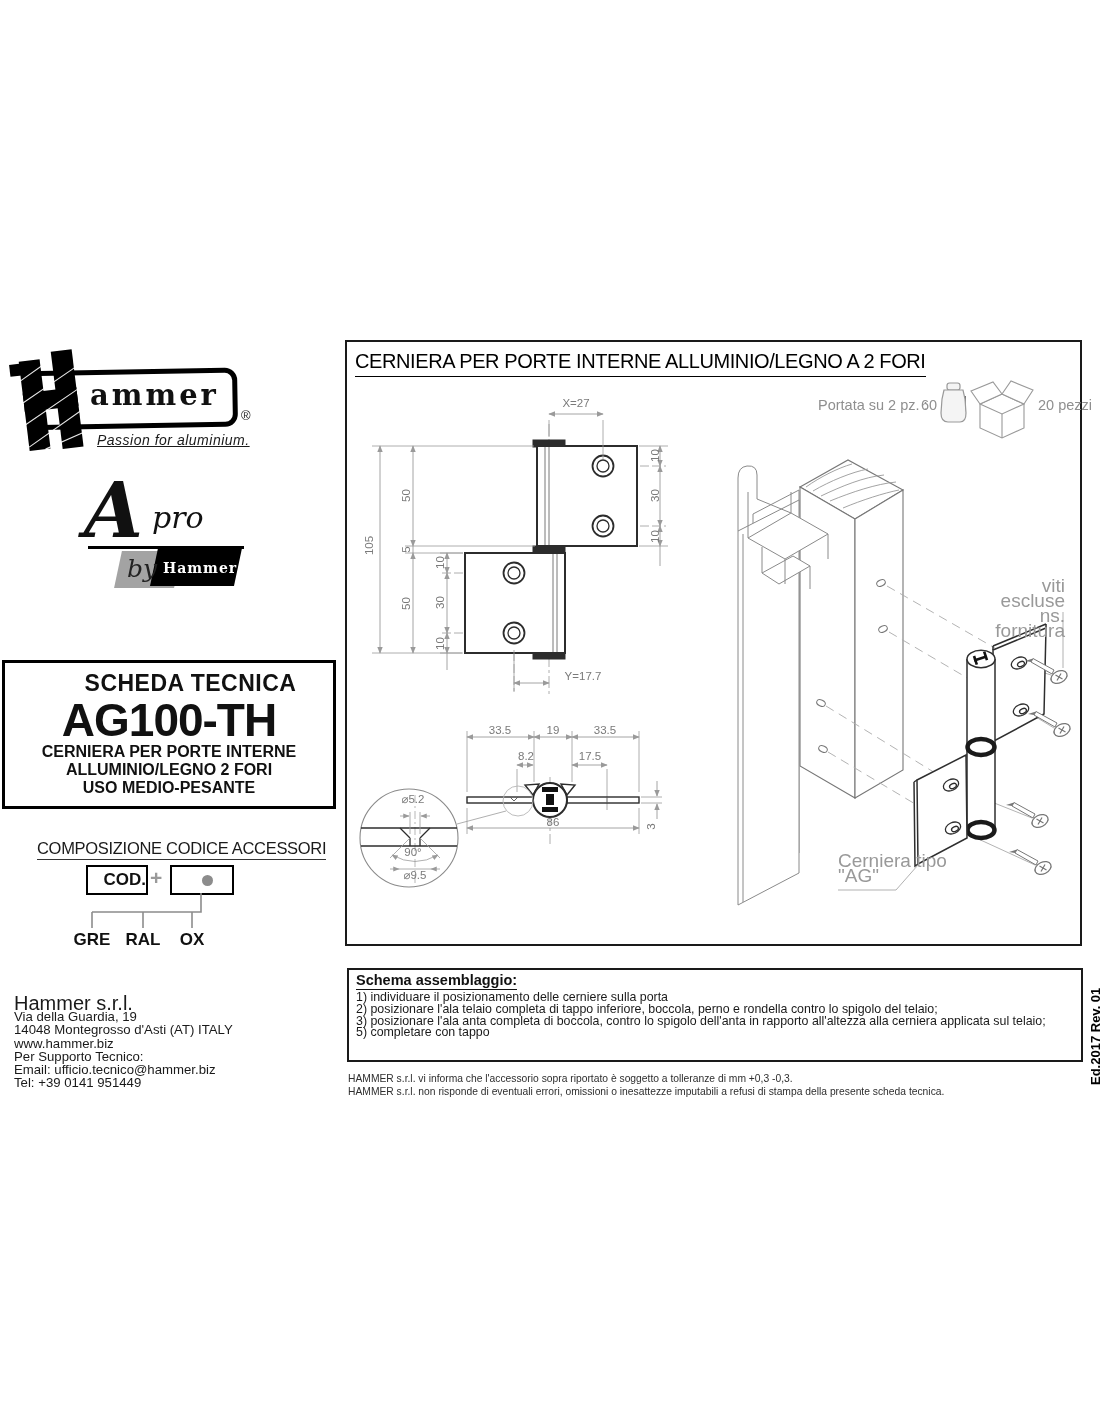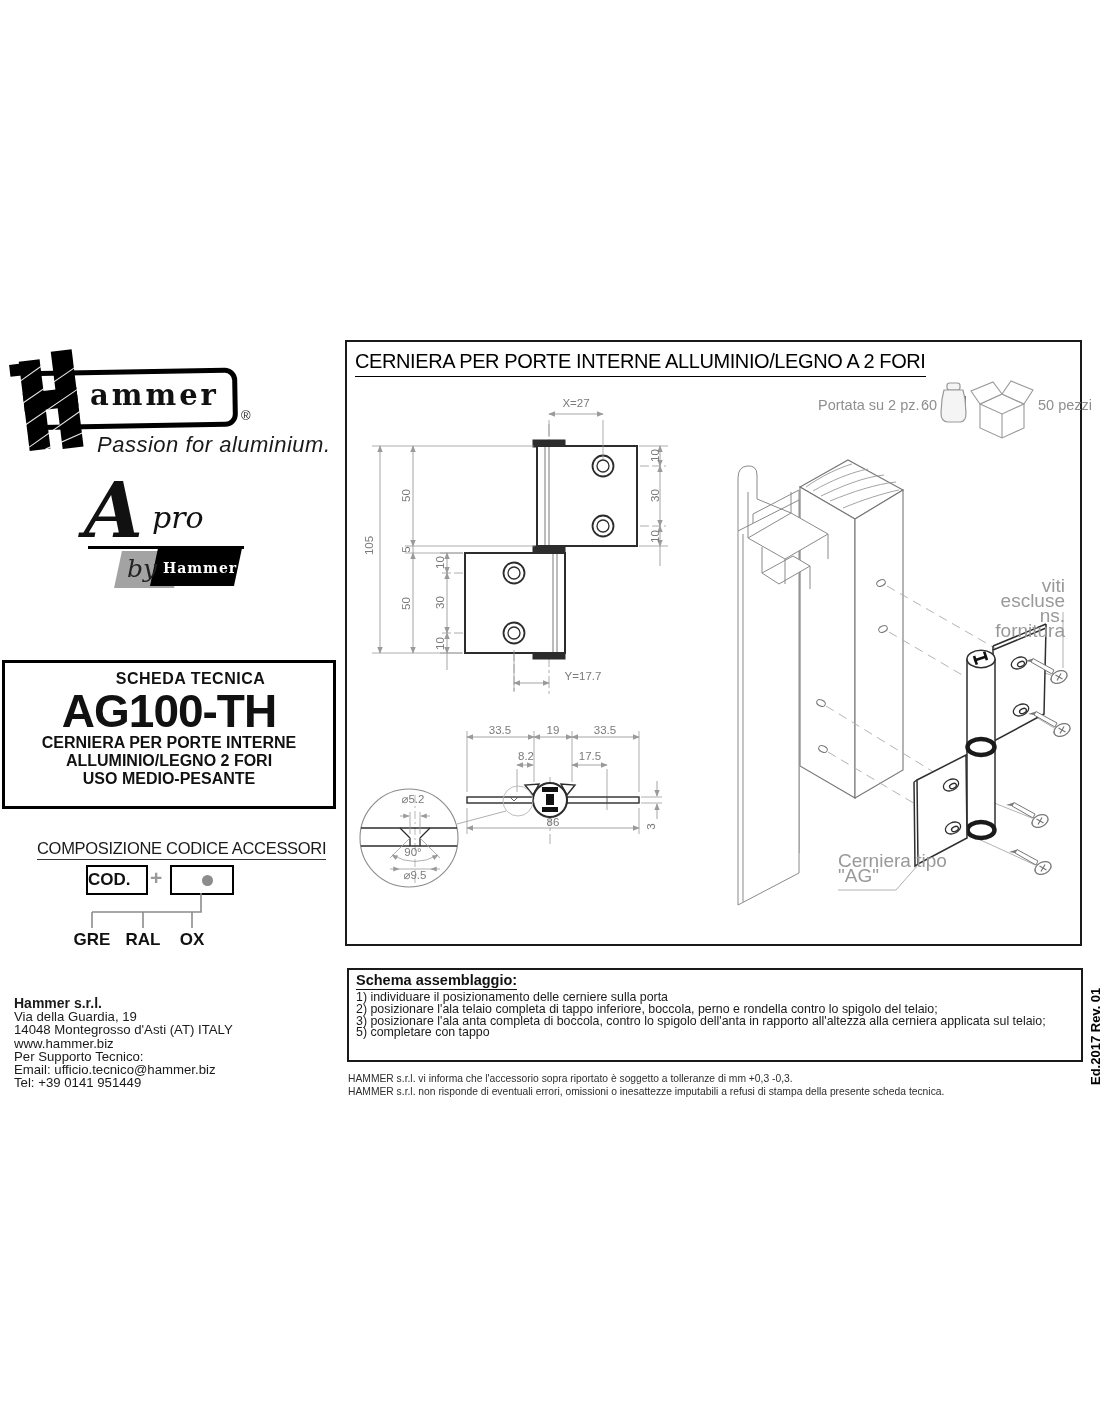--- a/index.html
+++ b/index.html
@@ -3,45 +3,45 @@
 <meta charset="utf-8">
 <style>
   html,body{margin:0;padding:0;}
   body{
     width:1100px;height:1422px;position:relative;background:#fff;
     font-family:"Liberation Sans",sans-serif;color:#111;overflow:hidden;
   }
   .abs{position:absolute;}
   svg{display:block;}
   
-  .tagline{font-style:italic;font-size:22px;color:#1a1a1a;letter-spacing:.5px;}
+  .tagline{font-style:italic;font-size:14px;color:#1a1a1a;letter-spacing:.5px;text-decoration:underline;}
   .reg{font-size:13px;color:#1a1a1a;}
   .scheda-box{
     left:2px;top:660px;width:328px;height:143px;border:3px solid #000;
     text-align:center;
   }
-  .scheda-h{font-size:16px;font-weight:bold;margin-top:7px;letter-spacing:.5px;margin-left:43px;}
+  .scheda-h{font-size:23px;font-weight:bold;margin-top:7px;letter-spacing:.5px;margin-left:43px;}
   .scheda-code{font-size:46px;font-weight:bold;letter-spacing:-1px;line-height:46px;}
   .scheda-desc{font-size:16px;font-weight:bold;line-height:18px;}
   .comp-title{
     left:37px;top:839px;font-size:16.5px;color:#1a1a1a;
     border-bottom:1.5px solid #333;padding-bottom:1px;letter-spacing:-0.3px;
   }
   .cod-box{
     left:86px;top:865px;width:58px;height:26px;border:2.5px solid #000;
-    font-size:17px;font-weight:bold;text-align:left;line-height:26px;
+    font-size:17px;font-weight:bold;text-align:right;line-height:26px;
   }
   .val-box{
     left:170px;top:865px;width:60px;height:26px;border:2.5px solid #000;
   }
   .val-dot{position:absolute;left:30px;top:8px;width:11px;height:11px;border-radius:50%;background:#8c8c8c;}
   .plus{left:150px;top:866px;font-size:21px;font-weight:bold;color:#9a9a9a;}
   .opt{position:absolute;top:930px;width:44px;text-align:center;font-size:17px;font-weight:bold;}
   .company{left:14px;top:997px;font-size:13.2px;line-height:13.2px;color:#1a1a1a;}
-  .company .cname{font-weight:bold;font-size:14px;}
+  .company .cname{font-weight:normal;font-size:20px;}
   .company div{margin-bottom:0px;}
   
   .main-box{left:345px;top:340px;width:733px;height:602px;border:2.5px solid #1a1a1a;}
   .main-title{
     left:355px;top:350px;font-size:20px;color:#000;letter-spacing:-0.4px;
     border-bottom:1.5px solid #000;padding-bottom:3px;white-space:nowrap;
   }
   .graytxt{color:#8f8f8f;font-size:14.5px;white-space:nowrap;}
   .kg-box{
     left:943px;top:396px;border:1.5px solid #777;background:#fff;color:#666;
@@ -143,21 +143,21 @@
   <div>Email: ufficio.tecnico@hammer.biz</div>
   <div>Tel: +39 0141 951449</div>
 </div>
 
 <div class="abs main-box"></div>
 <span class="abs main-title">CERNIERA PER PORTE INTERNE ALLUMINIO/LEGNO A 2 FORI</span>
 
 <span class="abs graytxt" style="left:818px;top:397px;">Portata su 2 pz. :</span>
 <span class="abs graytxt" style="left:921px;top:397px;">60</span>
 <span class="abs kg-box">Kg</span>
-<span class="abs graytxt" style="left:1038px;top:397px;">50 pezzi</span>
+<span class="abs graytxt" style="left:1038px;top:397px;">20 pezzi</span>
 
 <svg class="abs" style="left:345px;top:340px;" width="738" height="602" viewBox="345 340 738 602">
   <defs>
     <marker id="ar" viewBox="0 0 10 10" refX="9" refY="5" markerWidth="8" markerHeight="8" orient="auto-start-reverse">
       <path d="M0,1 L10,5 L0,9 z" fill="#9a9a9a"></path>
     </marker>
     <g id="screw">
       <path d="M-7,-3 L-28,-15 L-26,-18.5 L-5,-7 Z" fill="#fff" stroke="#777" stroke-width="1"></path>
       <path d="M-28,-15 L-34,-16 L-26,-18.5 Z" fill="#777"></path>
       <ellipse cx="0" cy="0" rx="8.5" ry="5.8" fill="#fff" stroke="#777" stroke-width="1.3" transform="rotate(-26)"></ellipse>

